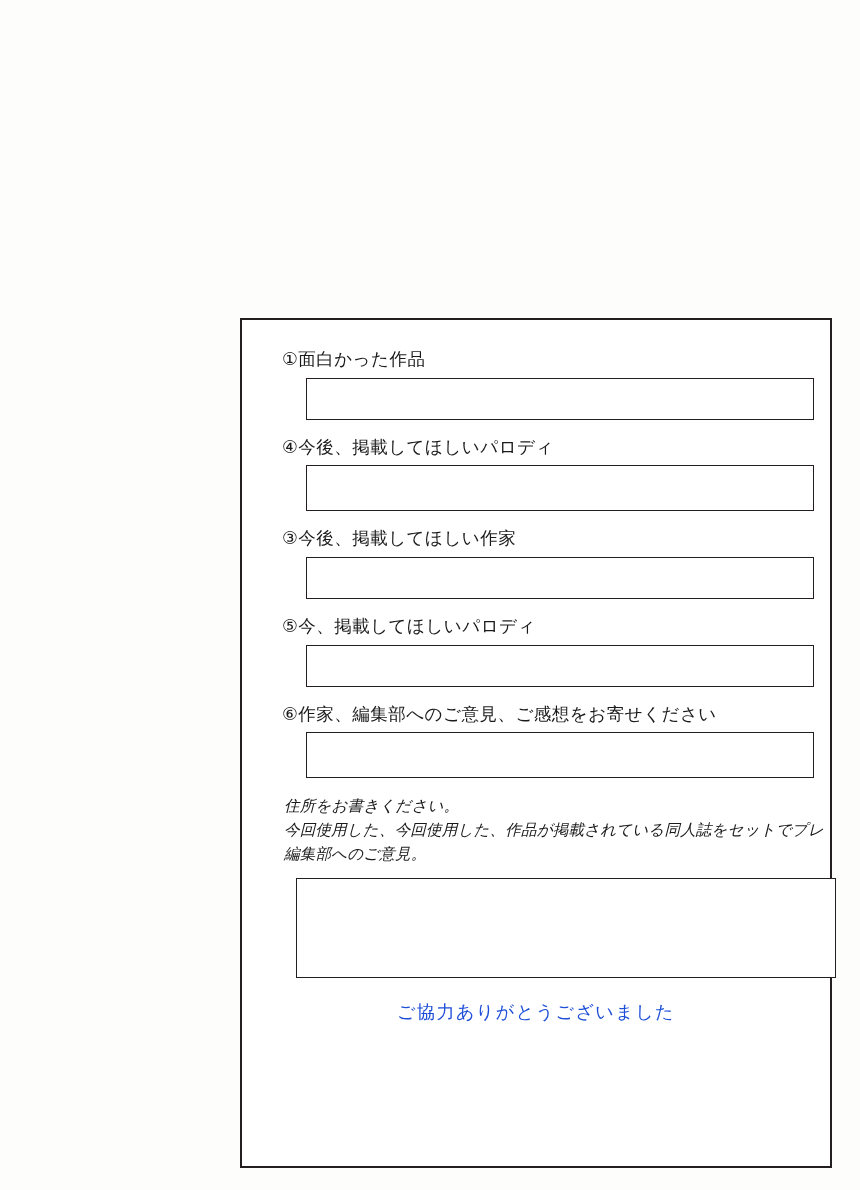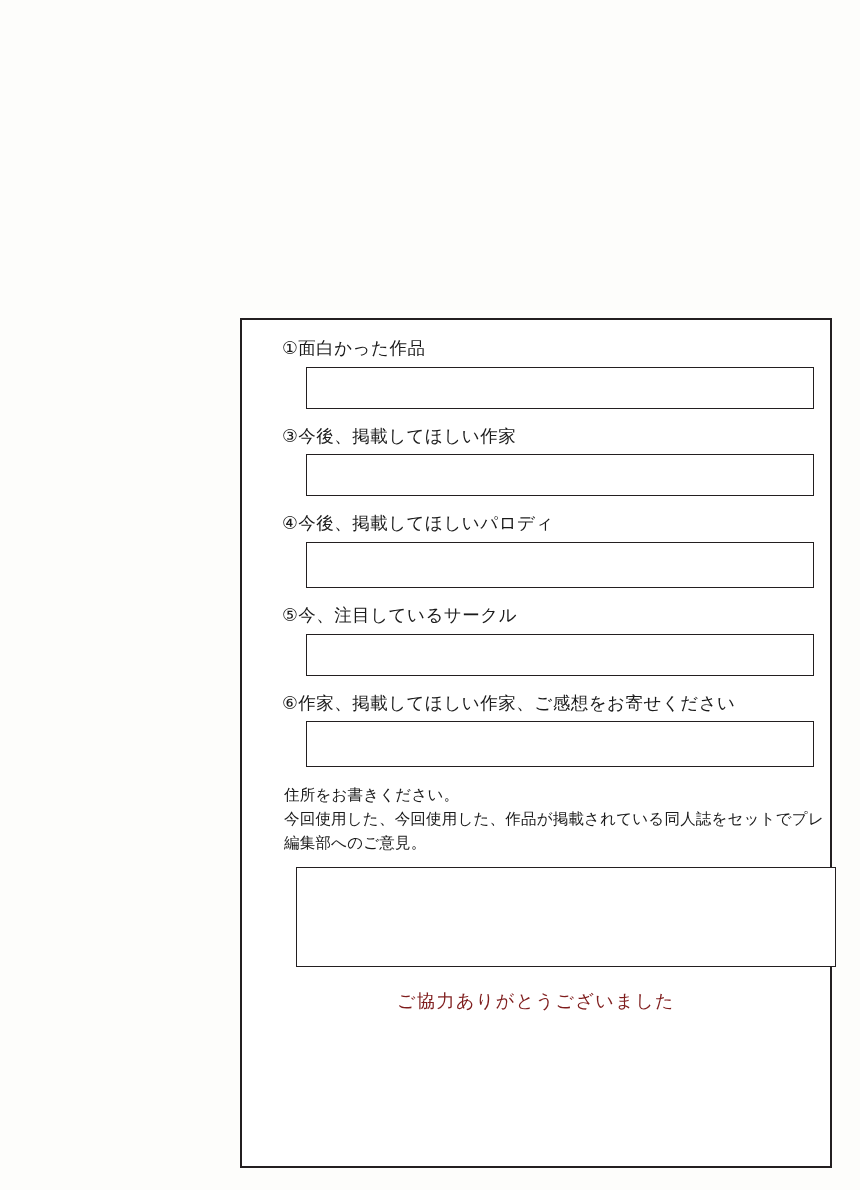--- a/index.html
+++ b/index.html
@@ -23,21 +23,21 @@
   
   .form-card {
     position: absolute;
     left: 240px;
     top: 318px;
     width: 592px;
     height: 850px;
     border: 2px solid #231f20;
     background: #ffffff;
     box-sizing: border-box;
-    padding: 17px 28px 0 28px;
+    padding: 28px 28px 0 28px;
   }
   .q-block {
     margin-bottom: 4px;
   }
   .q-label {
     font-size: 17.5px;
     line-height: 1.35;
     letter-spacing: 0.5px;
     color: #1a1a1a;
     white-space: nowrap;
@@ -53,71 +53,72 @@
   }
   .answer-box.tall {
     height: 46px;
   }
   .notice {
     margin: 14px 16px 0 14px;
     font-size: 15.5px;
     line-height: 1.55;
     letter-spacing: 0.2px;
     color: #1a1a1a;
+    font-style: italic;
   }
   .notice p {
     margin: 0;
     white-space: nowrap;
   }
   .address-box {
     box-sizing: border-box;
     border: 1.5px solid #231f20;
     background: #ffffff;
     height: 100px;
     width: 540px;
     margin: 12px 0 0 26px;
   }
   .thanks {
     text-align: center;
     font-size: 18px;
     letter-spacing: 1.5px;
     margin-top: 22px;
-    color: #7f1d1d;
+    color: #1d4ed8;
   }
 </style>
 </head>
 <body>
 
 <div class="page">
 
   <div class="form-card">
 
     <div class="q-block">
       <div class="q-label">①面白かった作品</div>
       <div class="answer-box" placeholder=""></div>
     </div>
 
 
     <div class="q-block">
+      <div class="q-label">④今後、掲載してほしいパロディ</div>
+      <div class="answer-box tall" placeholder=""></div>
+    </div>
+
+    <div class="q-block">
       <div class="q-label">③今後、掲載してほしい作家</div>
       <div class="answer-box" placeholder=""></div>
     </div>
 
     <div class="q-block">
-      <div class="q-label">④今後、掲載してほしいパロディ</div>
-      <div class="answer-box tall" placeholder=""></div>
-    </div>
-
-    <div class="q-block">
-      <div class="q-label">⑤今、注目しているサークル</div>
+      <div class="q-label">⑤今、掲載してほしいパロディ</div>
       <div class="answer-box" placeholder=""></div>
     </div>
 
     <div class="q-block">
-      <div class="q-label">⑥作家、掲載してほしい作家、ご感想をお寄せください</div>
+      <div class="q-label">⑥作家、編集部へのご意見、ご感想をお寄せください</div>
       <div class="answer-box tall" placeholder=""></div>
     </div>
 
     <div class="notice">
       <p>住所をお書きください。</p>
       <p>今回使用した、今回使用した、作品が掲載されている同人誌をセットでプレ</p>
       <p>編集部へのご意見。</p>
     </div>
 
     <div class="address-box" placeholder=""></div>

